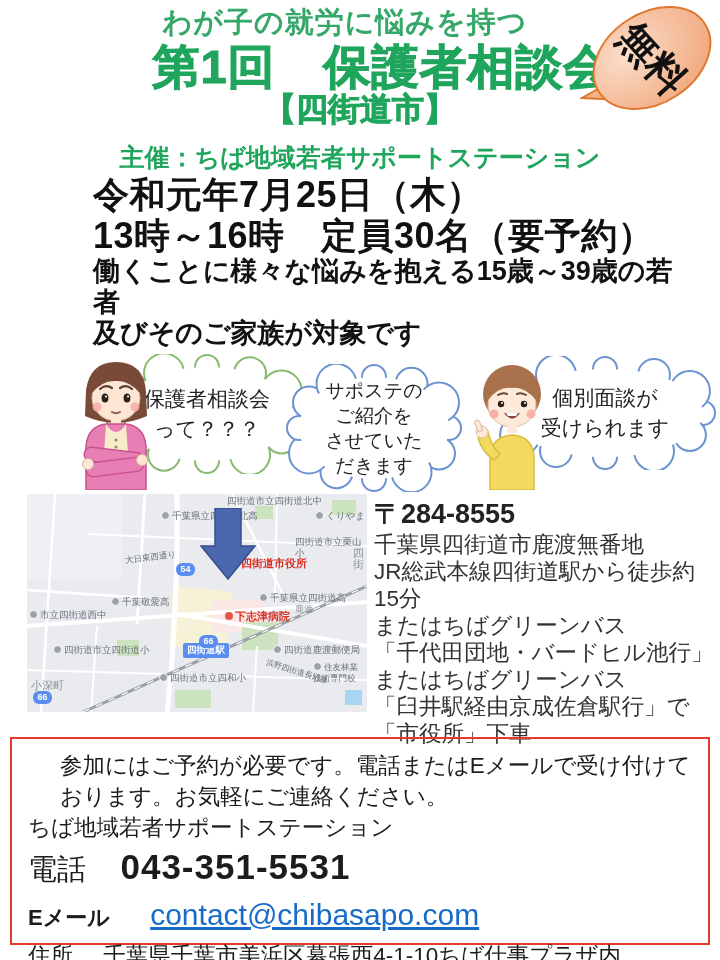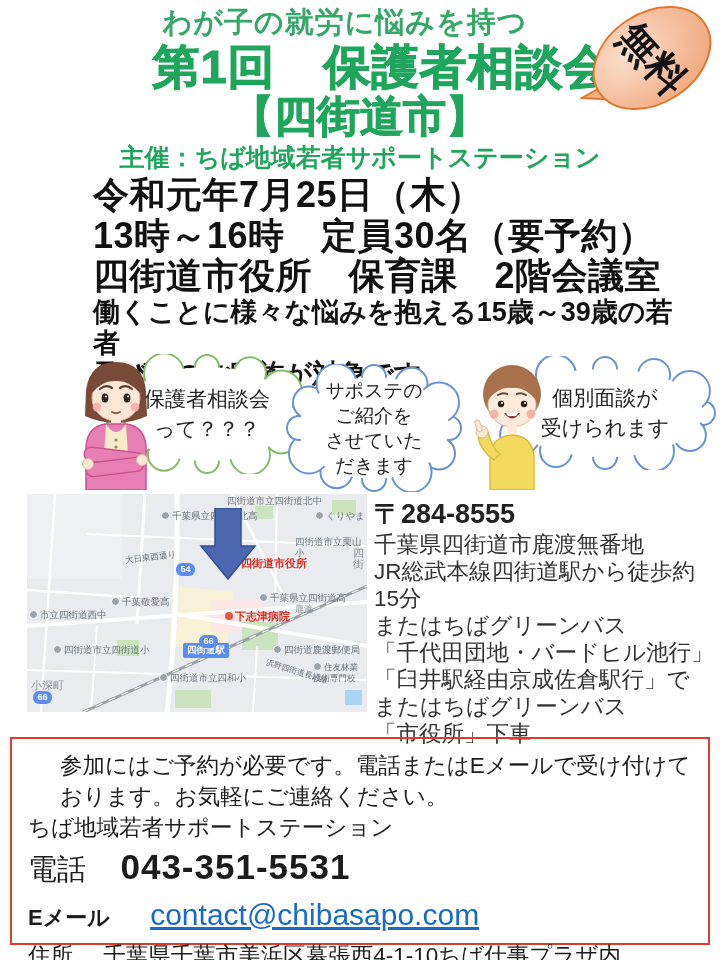--- a/index.html
+++ b/index.html
@@ -7,21 +7,21 @@
   body { font-family:"Liberation Sans","DejaVu Sans",sans-serif; }
   .page { position:relative; width:720px; height:960px; background:#fff; overflow:hidden; margin:0 auto; }
 
   
   .tagline { position:absolute; top:3px; left:0; width:690px; text-align:center;
              font-size:29px; font-weight:700; color:#35a768; letter-spacing:1px; }
   .title   { position:absolute; top:36px; left:0; width:720px; text-align:center;
              font-size:47px; font-weight:900; color:#1fa55c; letter-spacing:1px;margin-left:22px;
              -webkit-text-stroke:1px #1fa55c; }
   .city    { position:absolute; top:88px; left:0; width:720px; text-align:center;
-             font-size:43px; font-weight:900; color:#1fa55c; -webkit-text-stroke:1px #1fa55c; }
+             font-size:32px; font-weight:900; color:#1fa55c; -webkit-text-stroke:1px #1fa55c; }
   .organizer { position:absolute; top:141px; left:0; width:720px; text-align:center;
              font-size:25px; font-weight:900; color:#1fa55c; }
   .free-badge { position:absolute; top:0px; right:2px; width:138px; height:132px; }
   .free-badge svg { display:block; }
 
   
   .event { position:absolute; left:93px; top:175px; width:600px; color:#111; }
   .event .big { font-size:36px; font-weight:800; line-height:40.5px; letter-spacing:0.5px; }
   .event .small { font-size:27px; font-weight:800; line-height:31px; }
 
@@ -101,21 +101,20 @@
       <g transform="rotate(-33 72 58)">
         <ellipse cx="72" cy="58" rx="63" ry="45" fill="url(#peach)" stroke="#e07830" stroke-width="2"></ellipse>
       </g>
       <text x="71" y="72" transform="rotate(48 71 60)" font-size="40" font-weight="900" fill="#111" text-anchor="middle">無料</text>
     </svg>
   </div>
 
   <div class="event">
     <div class="big">令和元年7月25日（木）</div>
     <div class="big">13時～16時　定員30名（要予約）</div>
-    <div class="big">四街道市役所　保育課　2階会議室</div>
     <div class="small">働くことに様々な悩みを抱える15歳～39歳の若者</div>
     <div class="small">及びそのご家族が対象です</div>
   </div>
 
   <div class="people">
 
     <div class="cloud cloud-q">
         <svg width="202" height="120" viewBox="0 0 202 120" style="position:absolute;left:0;top:0;">
           <circle cx="187.0" cy="60.0" r="12" fill="#fff" stroke="#86bb6e" stroke-width="2"></circle>
           <circle cx="175.5" cy="83.5" r="16" fill="#fff" stroke="#86bb6e" stroke-width="2"></circle>
@@ -293,22 +292,22 @@
       <polygon points="16,0 42,0 42,38 56,38 29,71 2,38 16,38" fill="#4a67b0" stroke="#35508f" stroke-width="1.5"></polygon>
     </svg>
   </div>
 
   <div class="access">
     <div class="postal">〒284-8555</div>
     <div class="line">千葉県四街道市鹿渡無番地</div>
     <div class="line">JR総武本線四街道駅から徒歩約15分</div>
     <div class="line">またはちばグリーンバス</div>
     <div class="line">「千代田団地・バードヒル池行」</div>
+    <div class="line">またはちばグリーンバス</div>
     <div class="line">「臼井駅経由京成佐倉駅行」で</div>
-    <div class="line">またはちばグリーンバス</div>
     <div class="line">「市役所」下車</div>
   </div>
 
   <div class="contact">
     <div class="note">参加にはご予約が必要です。電話またはEメールで受け付けております。お気軽にご連絡ください。</div>
     <div class="org">ちば地域若者サポートステーション</div>
     <div class="phone-row">
       <span class="phone-label">電話</span>
       <span class="phone-number">043-351-5531</span>
     </div>

